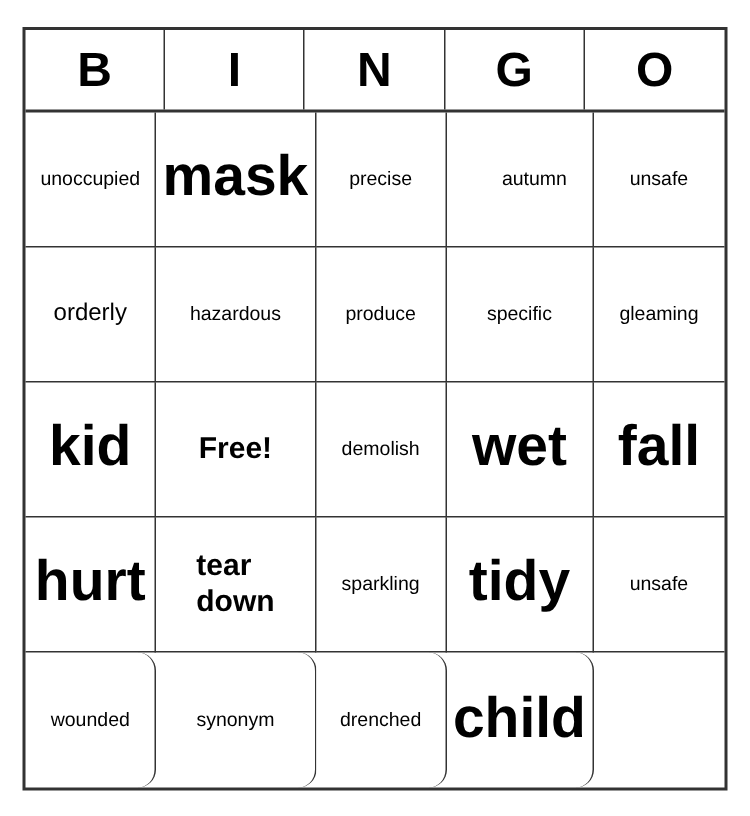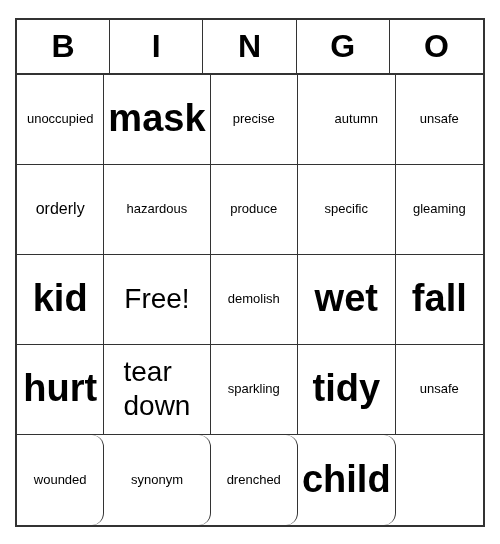--- a/index.html
+++ b/index.html
@@ -74,22 +74,22 @@
 
     .size-small {
       font-size: 13px;
     }
 
     .size-medium {
       font-size: 16px;
     }
 
     .size-large {
-      font-size: 28px;
-      font-weight: normal;
+      font-size: 20px;
+      font-weight: bold;
     }
 
     .size-xlarge {
       font-size: 38px;
       font-weight: bold;
     }
   </style>
 </head>
 <body>
 

